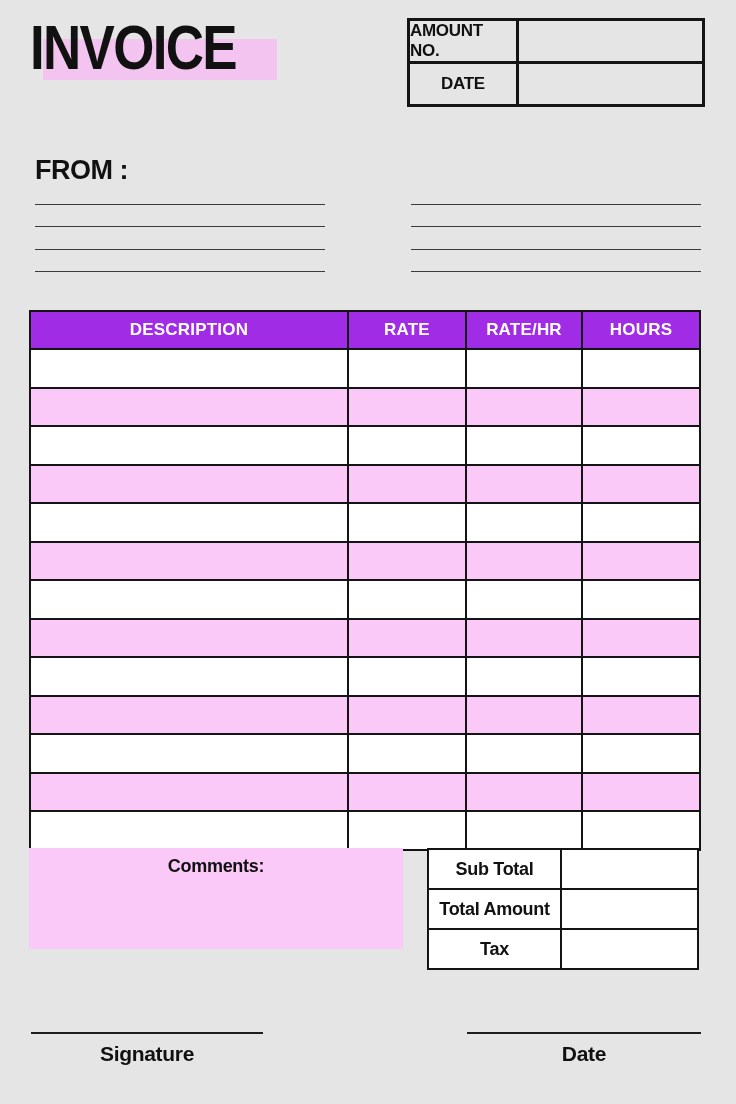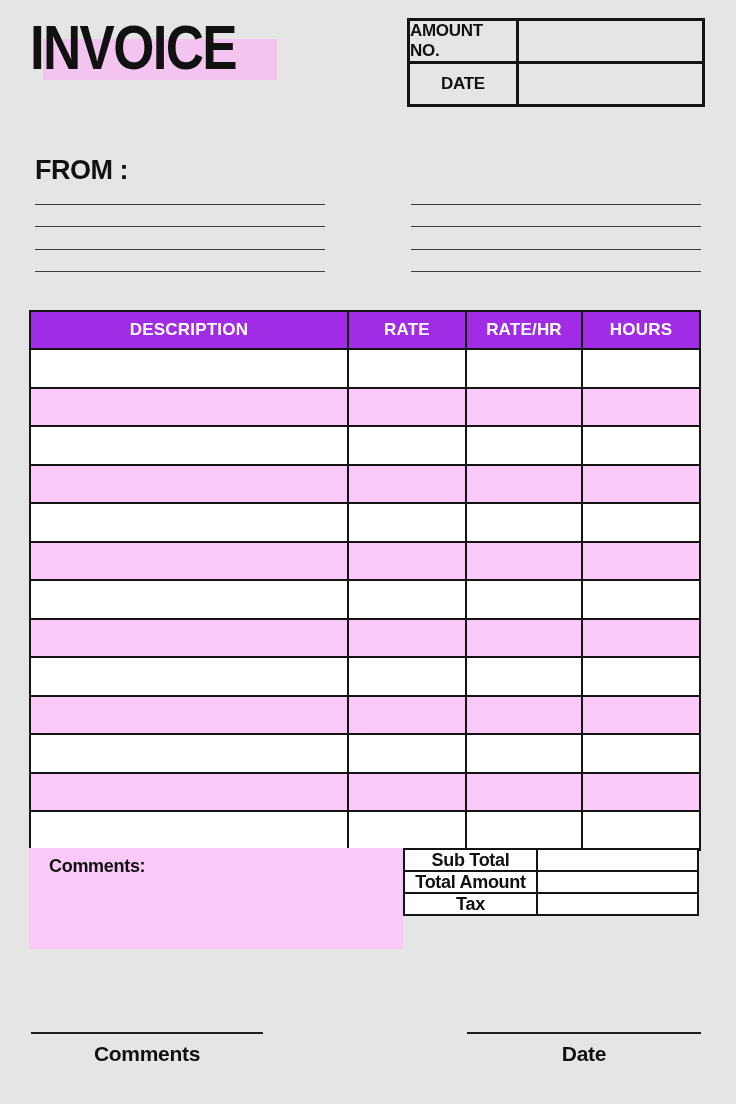--- a/index.html
+++ b/index.html
@@ -43,25 +43,25 @@
   .invoice-table col.c3{width:116px;}
   .invoice-table col.c4{width:118px;}
   .invoice-table th{background:var(--purple);color:#fff;font-size:17px;font-weight:700;height:38px;
     border:2px solid var(--line);letter-spacing:0.2px;}
   .invoice-table td{height:38.5px;border:2px solid var(--line);font-size:15px;padding:0 8px;}
   .invoice-table tbody tr:nth-child(even) td{background:var(--pink-row);}
   .invoice-table tbody tr:nth-child(odd) td{background:#fff;}
 
   
   .comments-box{position:absolute;left:29px;top:848px;width:374px;height:101px;background:var(--pink-row);
-    padding:8px 20px;}
+    padding:8px 20px;text-align:center;}
   .comments-label{font-size:18px;font-weight:700;letter-spacing:-0.3px;}
   .comments-value{font-size:15px;}
   .totals{position:absolute;left:403px;top:848px;width:296px;}
-  .totals-row{display:flex;height:24px;margin-top:-2px;}
+  .totals-row{display:flex;height:42px;margin-top:-2px;padding-left:24px;}
   .totals-row:first-child{margin-top:0;}
   .totals-label{width:135px;border:2px solid var(--line);display:flex;align-items:center;justify-content:center;
     font-size:18px;font-weight:700;letter-spacing:-0.3px;background:#fff;}
   .totals-value{flex:1;border:2px solid var(--line);margin-left:-2px;background:#fff;font-size:15px;
     display:flex;align-items:center;padding:0 8px;}
 
   
   .sig-line{position:absolute;left:31px;top:1032px;width:232px;border-top:2px solid #1e1e1e;}
   .date-line{position:absolute;left:467px;top:1032px;width:234px;border-top:2px solid #1e1e1e;}
   .sig-label{position:absolute;left:31px;top:1042px;width:232px;text-align:center;font-size:21px;font-weight:600;
@@ -210,17 +210,17 @@
         <div class="totals-label">Total Amount</div>
         <div class="totals-value"></div>
       </div>
       <div class="totals-row">
         <div class="totals-label">Tax</div>
         <div class="totals-value"></div>
       </div>
     </div>
 
   <div class="sig-line"></div>
-  <div class="sig-label">Comments</div>
+  <div class="sig-label">Signature</div>
   <div class="date-line"></div>
   <div class="date-label">Date</div>
 
 </div>
 
 </body></html>

